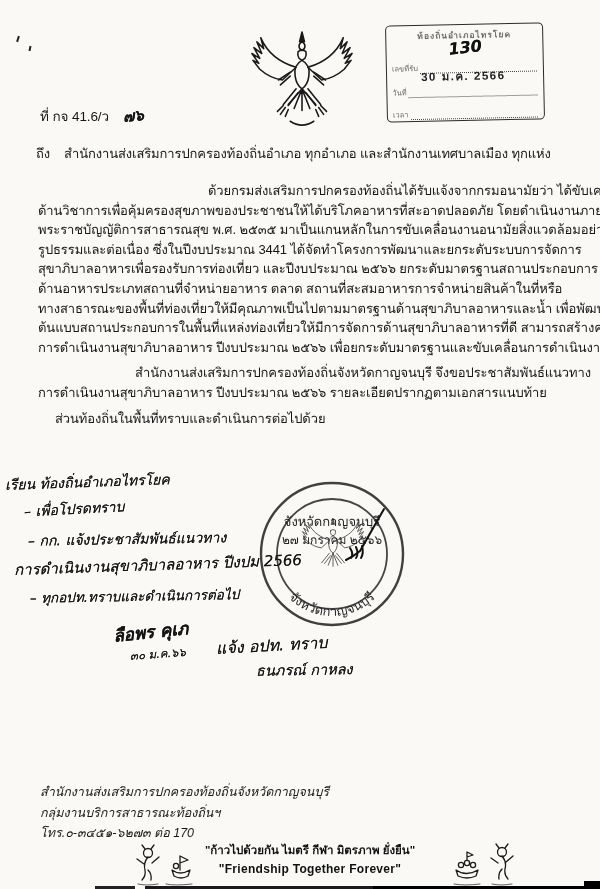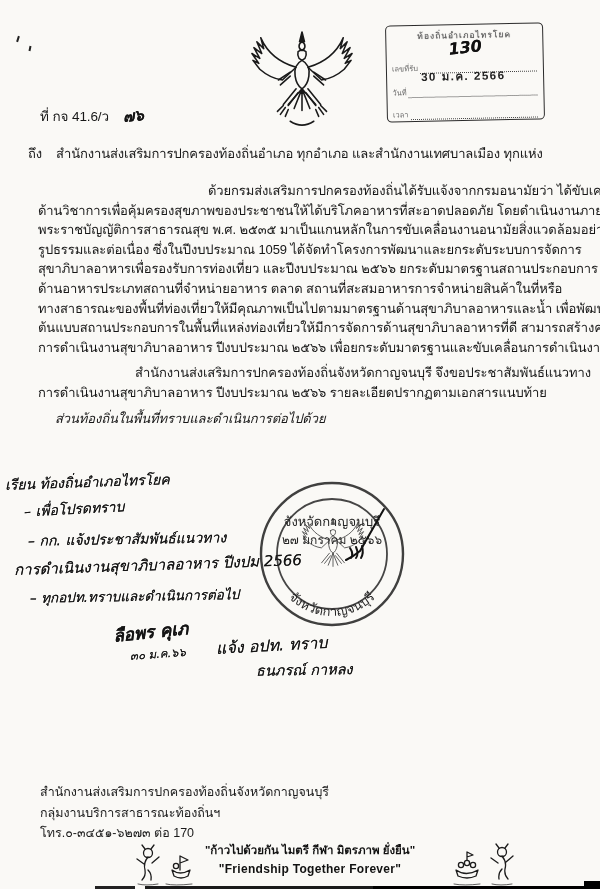--- a/index.html
+++ b/index.html
@@ -6,27 +6,27 @@
   .paper{
     position:relative;width:600px;height:889px;margin:0 auto;
     background:#faf9f6;overflow:hidden;
     font-family:"Liberation Sans","DejaVu Sans",sans-serif;
     color:#1b1b1b;
   }
   .abs{position:absolute;}
   
   .doc-line{white-space:nowrap;font-size:13px;letter-spacing:-0.1px;color:#171717;}
   .docno{top:104px;left:40px;font-size:13.5px;}
-  .toline{top:143px;left:28px;font-size:13px;}
+  .toline{top:143px;left:36px;font-size:13px;}
   .toline .gap{display:inline-block;width:14px;}
   .body-block{top:181px;left:38px;right:26px;}
   .body-block .ln{line-height:19.6px;}
   .ind1{padding-left:170px;}
   .ind2{padding-left:97px;}
-  .ind3{padding-left:17px;font-style:italic;}
+  .ind3{padding-left:17px;}
   .pgap{height:6px;}
   
   .rstamp{
     top:24px;left:386px;width:158px;height:97px;
     border:1.6px solid #2b2b2b;border-radius:5px;
     transform:rotate(-1.2deg);padding:3px 6px 2px 6px;box-sizing:border-box;
     color:#3c3c3c;
   }
   .rstamp .hdr{font-size:8.5px;text-align:center;letter-spacing:1px;color:#555;
     text-shadow:0 0 1px #999;white-space:nowrap;}
@@ -34,21 +34,21 @@
     color:#111;transform:rotate(-5deg);font-weight:bold;}
   .rstamp .row{position:absolute;left:5px;right:6px;display:flex;align-items:flex-end;}
   .rstamp .lbl{font-size:7.5px;color:#666;margin-right:2px;white-space:nowrap;}
   .rstamp .dots{flex:1;border-bottom:1.5px dotted #444;height:8px;}
   .rstamp .datestamp{position:absolute;top:42px;left:34px;font-size:11.5px;font-weight:bold;
     letter-spacing:1.5px;color:#222;white-space:nowrap;}
   
   .hand{font-style:italic;color:#141414;white-space:nowrap;
     font-family:"DejaVu Sans",sans-serif;text-shadow:0 0 .4px #333;}
   
-  .footer{top:782px;left:40px;font-size:12.5px;line-height:20.5px;color:#1a1a1a;}
+  .footer{top:782px;left:40px;font-size:12.5px;line-height:20.5px;color:#1a1a1a;font-style:italic;}
   .banner{top:841px;left:110px;width:400px;text-align:center;}
   .banner .th{font-size:11.5px;font-weight:bold;color:#111;}
   .banner .en{font-size:12px;font-weight:bold;color:#111;margin-top:3px;letter-spacing:.3px;}
   
   .mark{background:#222;}
   .bottom-streak{position:absolute;bottom:0;left:95px;right:0;height:3px;
     background:linear-gradient(90deg,#222 0 8%,transparent 8% 10%,#1a1a1a 10% 55%,#000 55% 100%);}
   .bottom-blob{position:absolute;bottom:0;right:0;width:16px;height:8px;background:#000;}
   svg{display:block;}
 </style>
@@ -105,21 +105,21 @@
   </div>
 
   <div class="abs doc-line toline">
     <span>ถึง</span><span class="gap"></span><span>สำนักงานส่งเสริมการปกครองท้องถิ่นอำเภอ ทุกอำเภอ และสำนักงานเทศบาลเมือง ทุกแห่ง</span>
   </div>
 
   <div class="abs body-block">
     <div class="doc-line ln ind1">ด้วยกรมส่งเสริมการปกครองท้องถิ่นได้รับแจ้งจากกรมอนามัยว่า ได้ขับเคลื่อนงาน</div>
     <div class="doc-line ln">ด้านวิชาการเพื่อคุ้มครองสุขภาพของประชาชนให้ได้บริโภคอาหารที่สะอาดปลอดภัย โดยดำเนินงานภายใต้</div>
     <div class="doc-line ln">พระราชบัญญัติการสาธารณสุข พ.ศ. ๒๕๓๕ มาเป็นแกนหลักในการขับเคลื่อนงานอนามัยสิ่งแวดล้อมอย่างเป็น</div>
-    <div class="doc-line ln">รูปธรรมและต่อเนื่อง ซึ่งในปีงบประมาณ 1059 ได้จัดทำโครงการพัฒนาและยกระดับระบบการจัดการ</div>
+    <div class="doc-line ln">รูปธรรมและต่อเนื่อง ซึ่งในปีงบประมาณ 3441 ได้จัดทำโครงการพัฒนาและยกระดับระบบการจัดการ</div>
     <div class="doc-line ln">สุขาภิบาลอาหารเพื่อรองรับการท่องเที่ยว และปีงบประมาณ ๒๕๖๖ ยกระดับมาตรฐานสถานประกอบการ</div>
     <div class="doc-line ln">ด้านอาหารประเภทสถานที่จำหน่ายอาหาร ตลาด สถานที่สะสมอาหารการจำหน่ายสินค้าในที่หรือ</div>
     <div class="doc-line ln">ทางสาธารณะของพื้นที่ท่องเที่ยวให้มีคุณภาพเป็นไปตามมาตรฐานด้านสุขาภิบาลอาหารและน้ำ เพื่อพัฒนา</div>
     <div class="doc-line ln">ต้นแบบสถานประกอบการในพื้นที่แหล่งท่องเที่ยวให้มีการจัดการด้านสุขาภิบาลอาหารที่ดี สามารถสร้างความเชื่อมั่น</div>
     <div class="doc-line ln">การดำเนินงานสุขาภิบาลอาหาร ปีงบประมาณ ๒๕๖๖ เพื่อยกระดับมาตรฐานและขับเคลื่อนการดำเนินงาน</div>
     <div class="pgap"></div>
     <div class="doc-line ln ind2">สำนักงานส่งเสริมการปกครองท้องถิ่นจังหวัดกาญจนบุรี จึงขอประชาสัมพันธ์แนวทาง</div>
     <div class="doc-line ln">การดำเนินงานสุขาภิบาลอาหาร ปีงบประมาณ ๒๕๖๖ รายละเอียดปรากฏตามเอกสารแนบท้าย</div>
     <div class="pgap"></div>
     <div class="doc-line ln ind3">ส่วนท้องถิ่นในพื้นที่ทราบและดำเนินการต่อไปด้วย</div>

